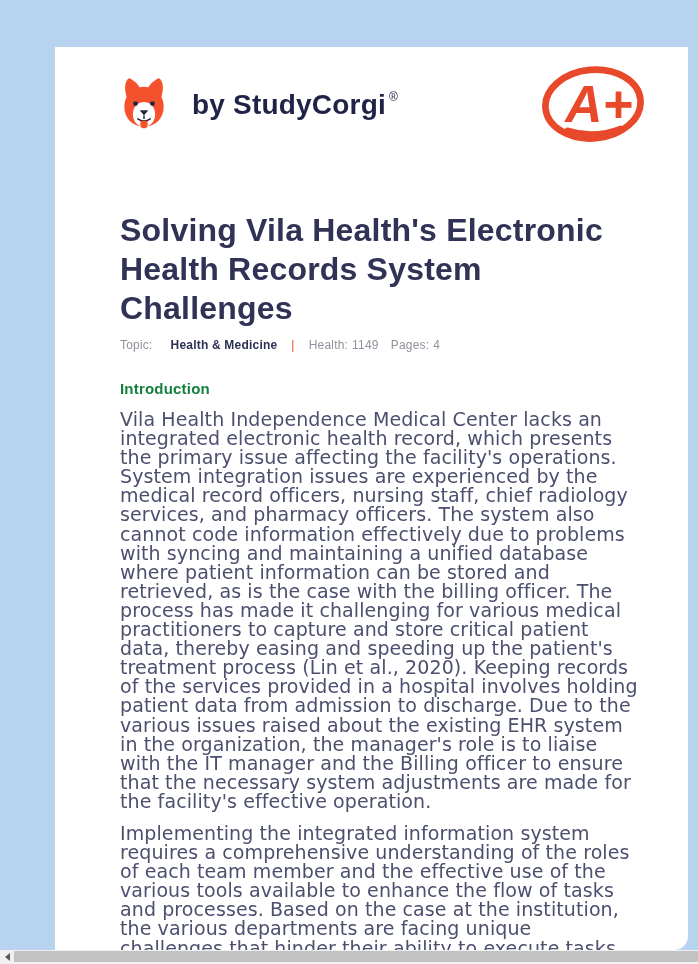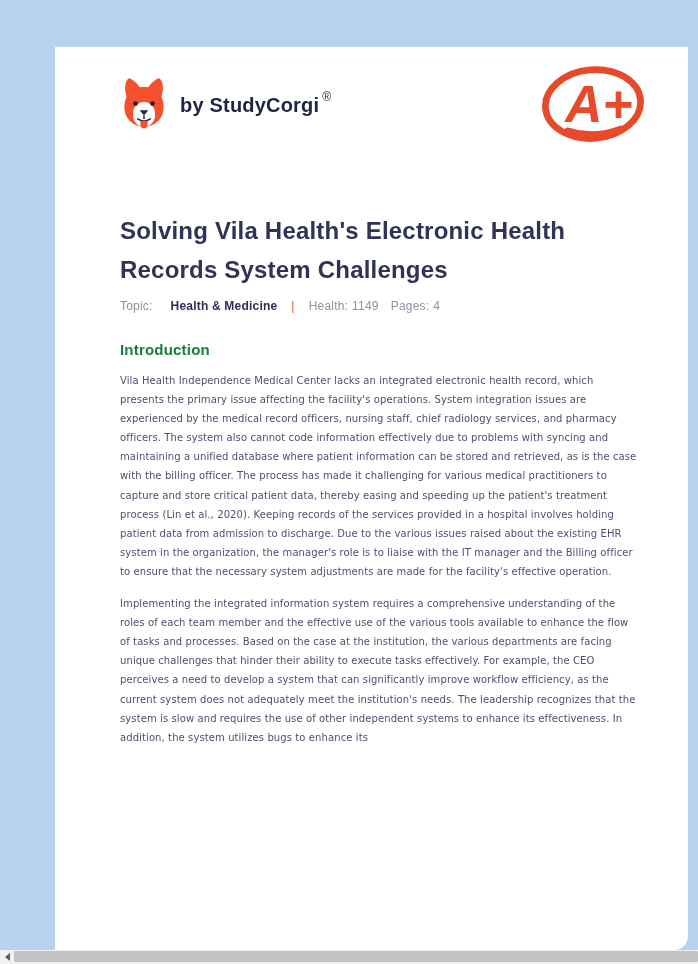--- a/index.html
+++ b/index.html
@@ -30,39 +30,39 @@
     height: 88px;
   }
   .logo {
     display: flex;
     align-items: center;
     text-decoration: none;
     margin-top: 2px;
   }
   .corgi { width: 48px; height: 56px; display: inline-block; }
   .logo-text {
-    margin-left: 12px;
-    font-size: 20px;
+    margin-left: 24px;
+    font-size: 28px;
     font-weight: 700;
     color: #1f2347;
     letter-spacing: 0.2px;
   }
   .reg {
     font-size: 12px;
     color: #1f2347;
     margin-left: 3px;
     position: relative;
     top: -8px;
     font-weight: 400;
   }
   .badge { width: 106px; height: 82px; margin-top: -10px; margin-right: -6px; }
   h1 {
     margin: 48px 0 0 0;
     max-width: 514px;
-    font-size: 24px;
+    font-size: 32px;
     line-height: 39px;
     font-weight: 700;
     color: #303356;
     letter-spacing: 0.2px;
   }
   .meta {
     margin-top: 10px;
     font-size: 12px;
     color: #8f929e;
     display: flex;
@@ -87,21 +87,21 @@
     font-size: 15px;
     font-weight: 700;
     color: #15803d;
     letter-spacing: 0.2px;
   }
   h2.tight { margin-top: 1px; }
   p.body-text {
     margin: 13px 0 0 0;
     max-width: 520px;
     font-family: "DejaVu Sans", sans-serif;
-    font-size: 10px;
+    font-size: 19px;
     line-height: 19.1px;
     color: #4c4f6e;
     letter-spacing: 0.1px;
   }
   .hscrollbar {
     position: absolute;
     left: 0; bottom: 0;
     width: 698px; height: 14px;
     background: #f1f1f1;
     display: flex;

